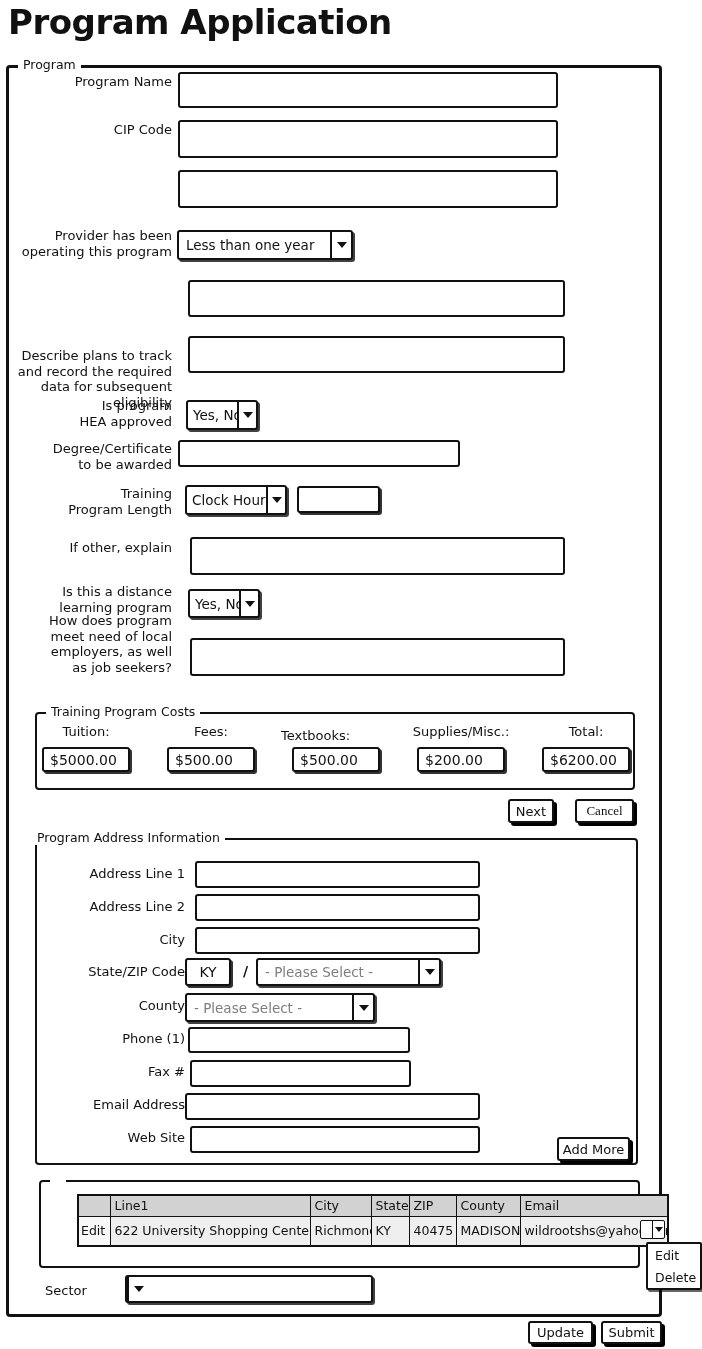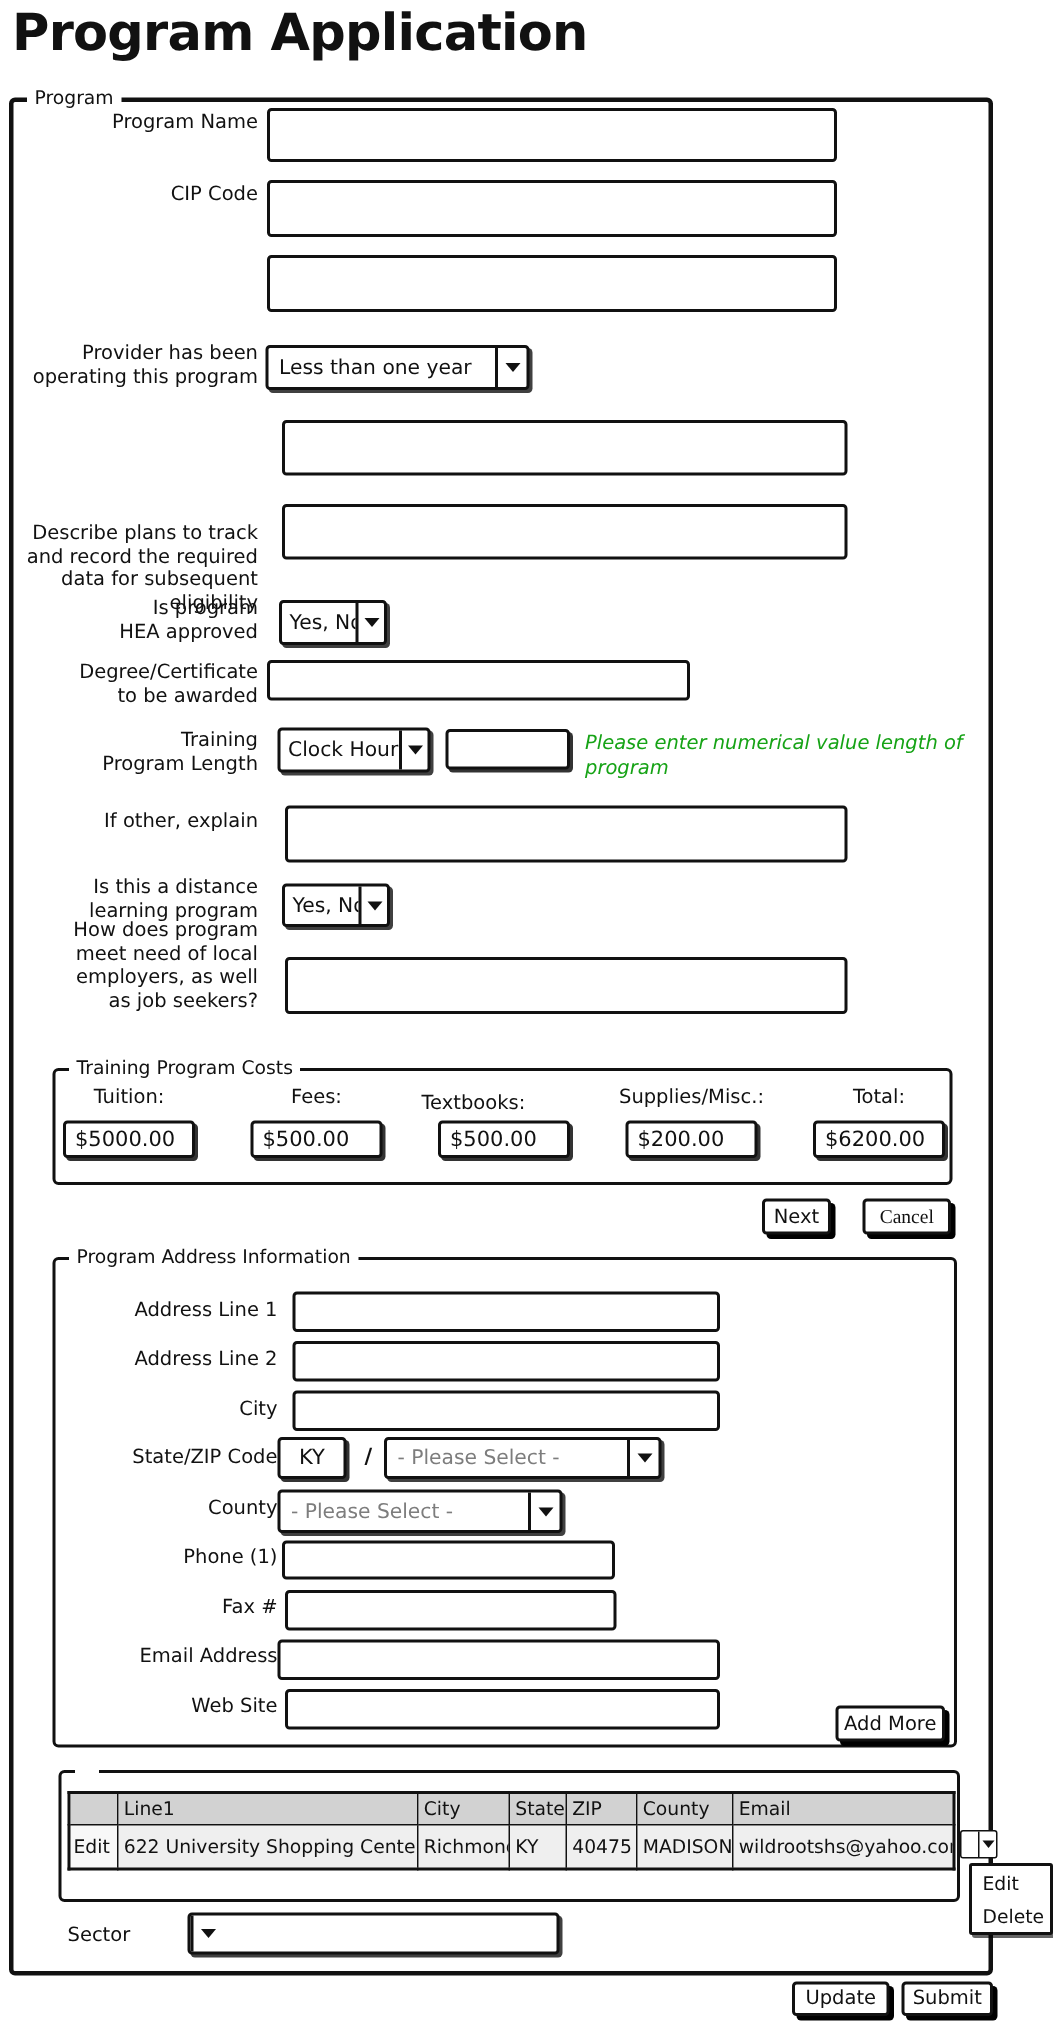--- a/index.html
+++ b/index.html
@@ -26,21 +26,21 @@
   .select .arw { width: 21px; border-left: 2px solid #111; display: flex; align-items: center; justify-content: center; }
   .caret { width: 0; height: 0; border-left: 5px solid transparent; border-right: 5px solid transparent; border-top: 6px solid #111; }
   .gray { color: #7d7d7d; }
 
   .btn { position: absolute; display: flex; align-items: center; justify-content: center; border: 2px solid #111; border-radius: 3px; background: #fff; box-shadow: 3px 3px 0 #000; font-size: 13px; cursor: pointer; }
 
   .hint { position: absolute; color: #16a316; font-style: italic; font-size: 13px; line-height: 17px; }
 
   .sep { position: absolute; font-size: 14px; font-weight: bold; }
 
-  table.data { position: absolute; border-collapse: collapse; table-layout: fixed; border: 2px solid #111; }
+  table.data { position: absolute; border-collapse: collapse; table-layout: fixed; border: 2px solid #111; margin-left: 32px; }
   table.data th, table.data td { border: 1px solid #111; font-size: 12.5px; padding: 1px 4px; white-space: nowrap; overflow: hidden; }
   table.data th { background: #d2d2d2; font-weight: normal; text-align: left; height: 21px; }
   table.data td { background: #efefef; height: 30px; }
   table.data td.action { background: #f8f8f8; padding: 1px 2px; }
 
   .splitbtn { position: absolute; display: flex; border: 1px solid #111; background: #fff; border-radius: 2px; }
   .splitbtn .blank { width: 11px; }
   .splitbtn .arwpart { width: 12px; border-left: 1px solid #111; display: flex; align-items: center; justify-content: center; }
   .caret.small { border-left-width: 4px; border-right-width: 4px; border-top-width: 5px; }
 
@@ -90,21 +90,20 @@
   <div class="input" style="left:178px; top:440px; width:282px; height:27px;"></div>
 
   <div class="lbl" style="left:62px; top:486px; width:110px;">Training Program Length</div>
   <div class="select" style="left:185px; top:485px; width:102px; height:30px;">
     <span class="txt" style="padding:0 5px;">Clock Hours</span>
     <span class="arw" style="width:19px;">
         <span class="caret"></span>
       </span>
   </div>
   <div class="input sketch" style="left:297px; top:486px; width:83px; height:27px;"></div>
-  <div class="hint" style="left:390px; top:487px; width:258px;">Please enter numerical value length of program</div>
 
   <div class="lbl" style="left:10px; top:540px; width:162px;">If other, explain</div>
   <div class="input" style="left:190px; top:537px; width:375px; height:38px;"></div>
 
   <div class="lbl" style="left:52px; top:584px; width:120px;">Is this a distance learning program</div>
   <div class="select" style="left:188px; top:589px; width:72px; height:29px;">
     <span class="txt" style="padding:0 5px;">Yes, No</span>
     <span class="arw" style="width:19px;">
         <span class="caret"></span>
       </span>
@@ -128,21 +127,21 @@
   <div class="lbl" style="left:406px; top:724px; width:110px; text-align:center;">Supplies/Misc.:</div>
   <div class="input filled sketch" style="left:417px; top:747px; width:88px; height:25px;">$200.00</div>
 
   <div class="lbl" style="left:531px; top:724px; width:110px; text-align:center;">Total:</div>
   <div class="input filled sketch" style="left:542px; top:747px; width:88px; height:25px;">$6200.00</div>
 
   <div class="btn" style="left:508px; top:799px; width:46px; height:24px;">Next</div>
   <div class="btn" style="left:575px; top:799px; width:59px; height:24px;font-family:Liberation Serif, serif;">Cancel</div>
 
   <div class="groupbox" style="left:35px; top:838px; width:603px; height:327px;"></div>
-  <span class="legend" style="left:46px; top:831px;">Program Address Information</span>
+  <span class="legend" style="left:32px; top:831px;">Program Address Information</span>
 
   <div class="lbl" style="left:20px; top:866px; width:165px;">Address Line 1</div>
   <div class="input" style="left:195px; top:861px; width:285px; height:27px;"></div>
 
   <div class="lbl" style="left:20px; top:899px; width:165px;">Address Line 2</div>
   <div class="input" style="left:195px; top:894px; width:285px; height:27px;"></div>
 
   <div class="lbl" style="left:20px; top:932px; width:165px;">City</div>
   <div class="input" style="left:195px; top:927px; width:285px; height:27px;"></div>
 

